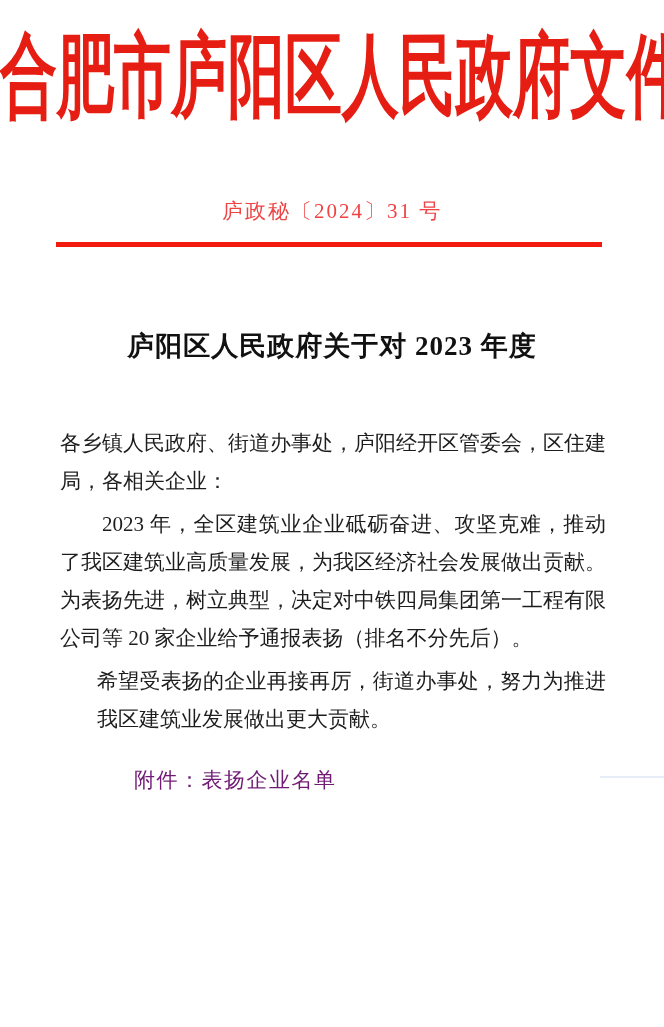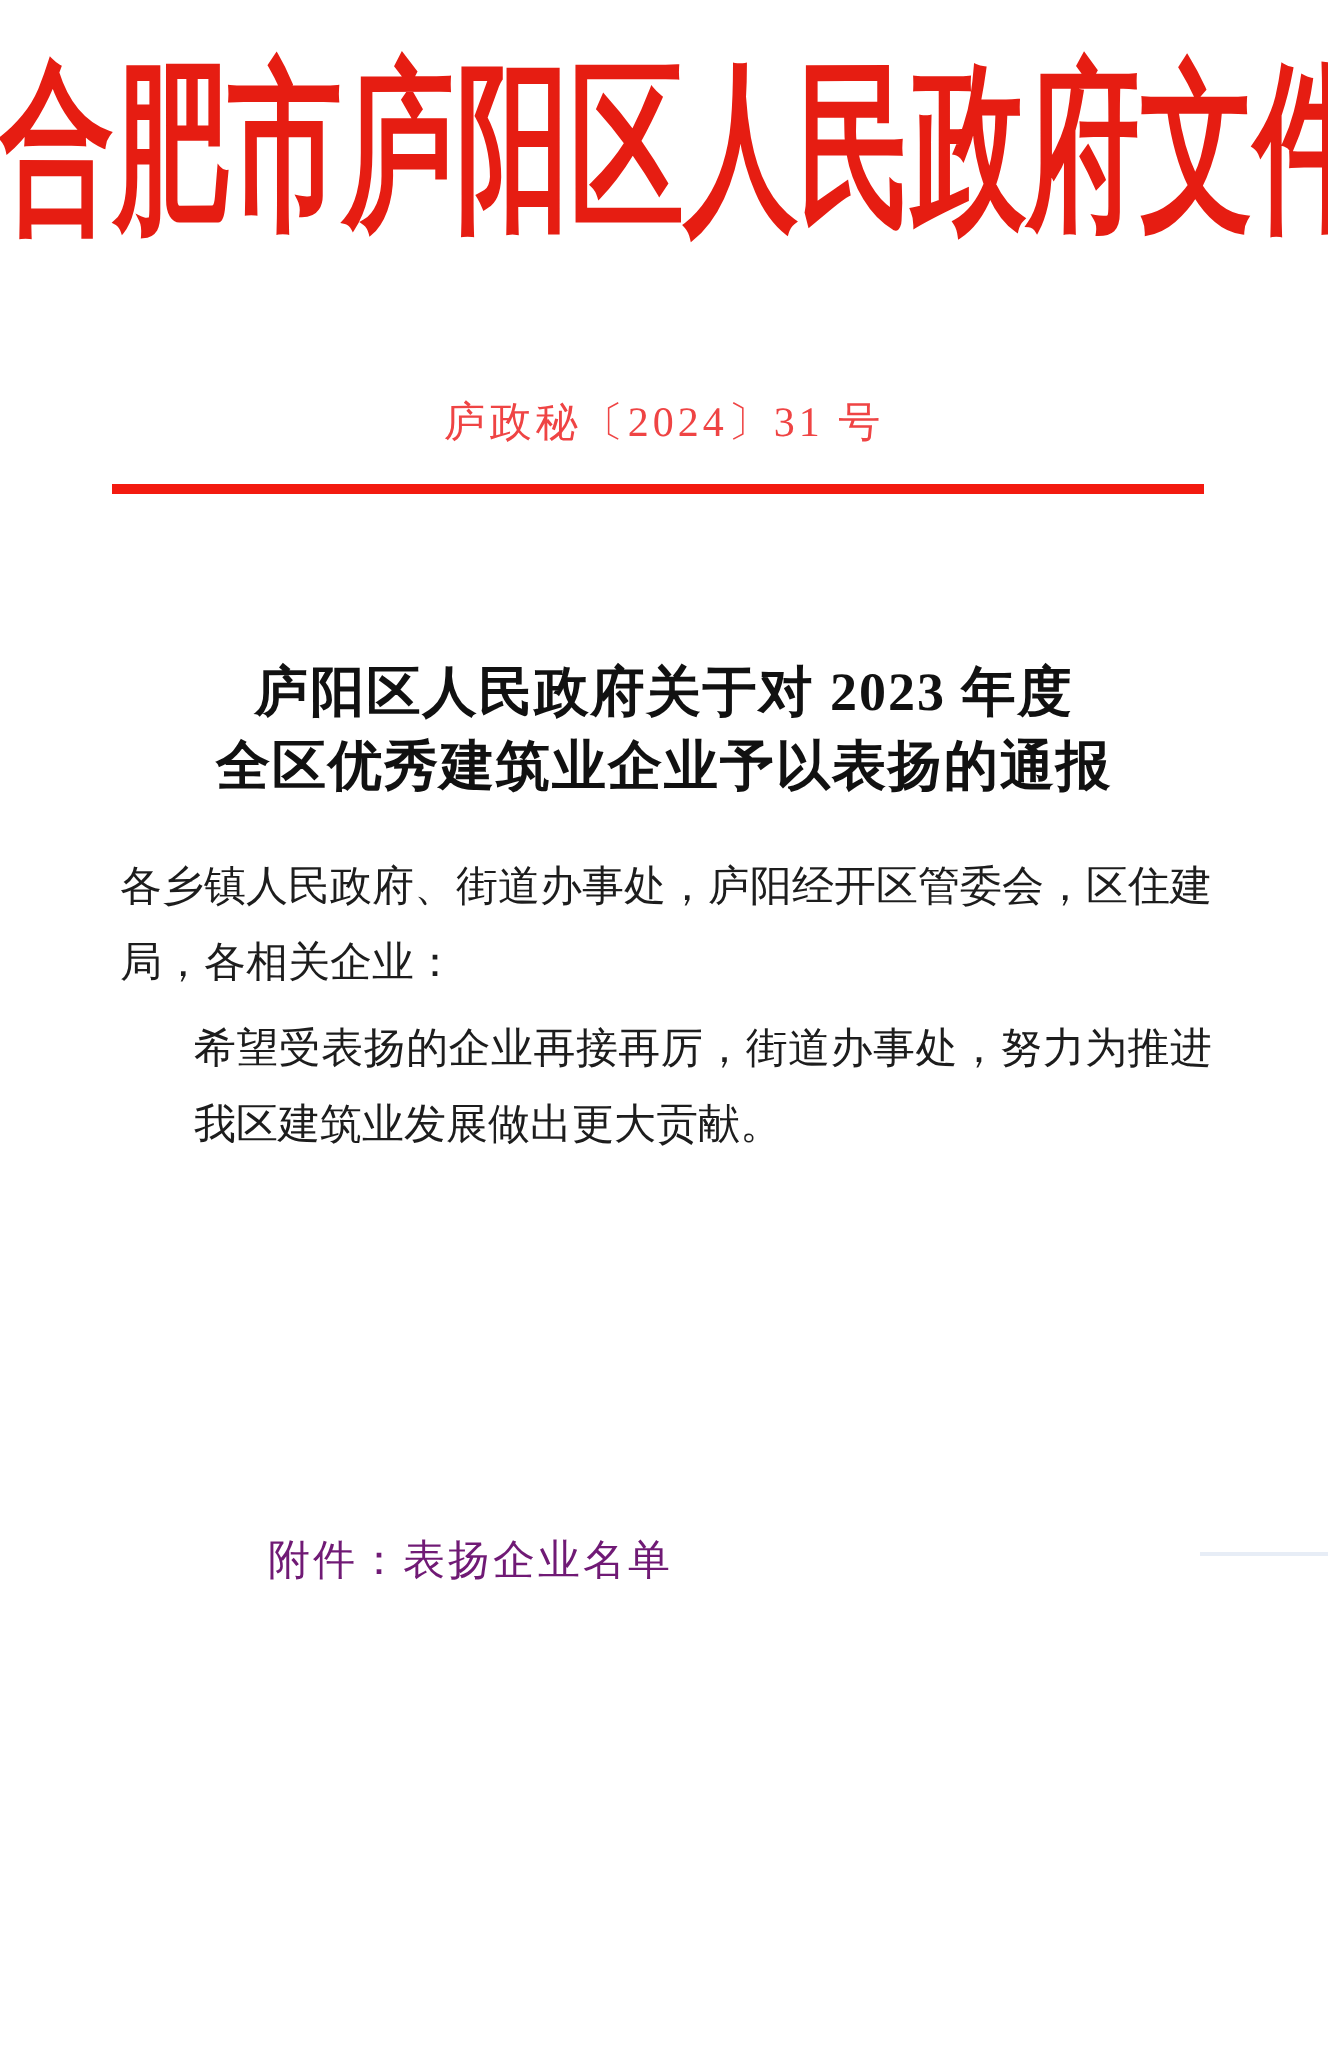--- a/index.html
+++ b/index.html
@@ -113,25 +113,25 @@
 <div class="page">
 
   <div class="red-header">合肥市庐阳区人民政府文件</div>
 
   <div class="doc-number">庐政秘〔2024〕31 号</div>
 
   <div class="red-line"></div>
 
   <div class="doc-title">
     <div>庐阳区人民政府关于对 2023 年度</div>
-    <div>全区优秀建筑业企业予以表扬的通报</div>
   </div>
 
   <div class="body-text">
     <p>各乡镇人民政府、街道办事处，庐阳经开区管委会，区住建局，各相关企业：</p>
+    <p class="para-indent">2023 年，全区建筑业企业砥砺奋进、攻坚克难，推动了我区建筑业高质量发展，为我区经济社会发展做出贡献。为表扬先进，树立典型，决定对中铁四局集团第一工程有限公司等 20 家企业给予通报表扬（排名不分先后）。</p>
     <p class="para-block-indent">希望受表扬的企业再接再厉，街道办事处，努力为推进我区建筑业发展做出更大贡献。</p>
   </div>
 
   <div class="attachment-line">附件：表扬企业名单</div>
 
   <div class="scan-artifact"></div>
 
   <svg class="seal" width="190" height="190" viewBox="0 0 190 190">
     <defs>
       <filter id="stamp" x="-20%" y="-20%" width="140%" height="140%">

